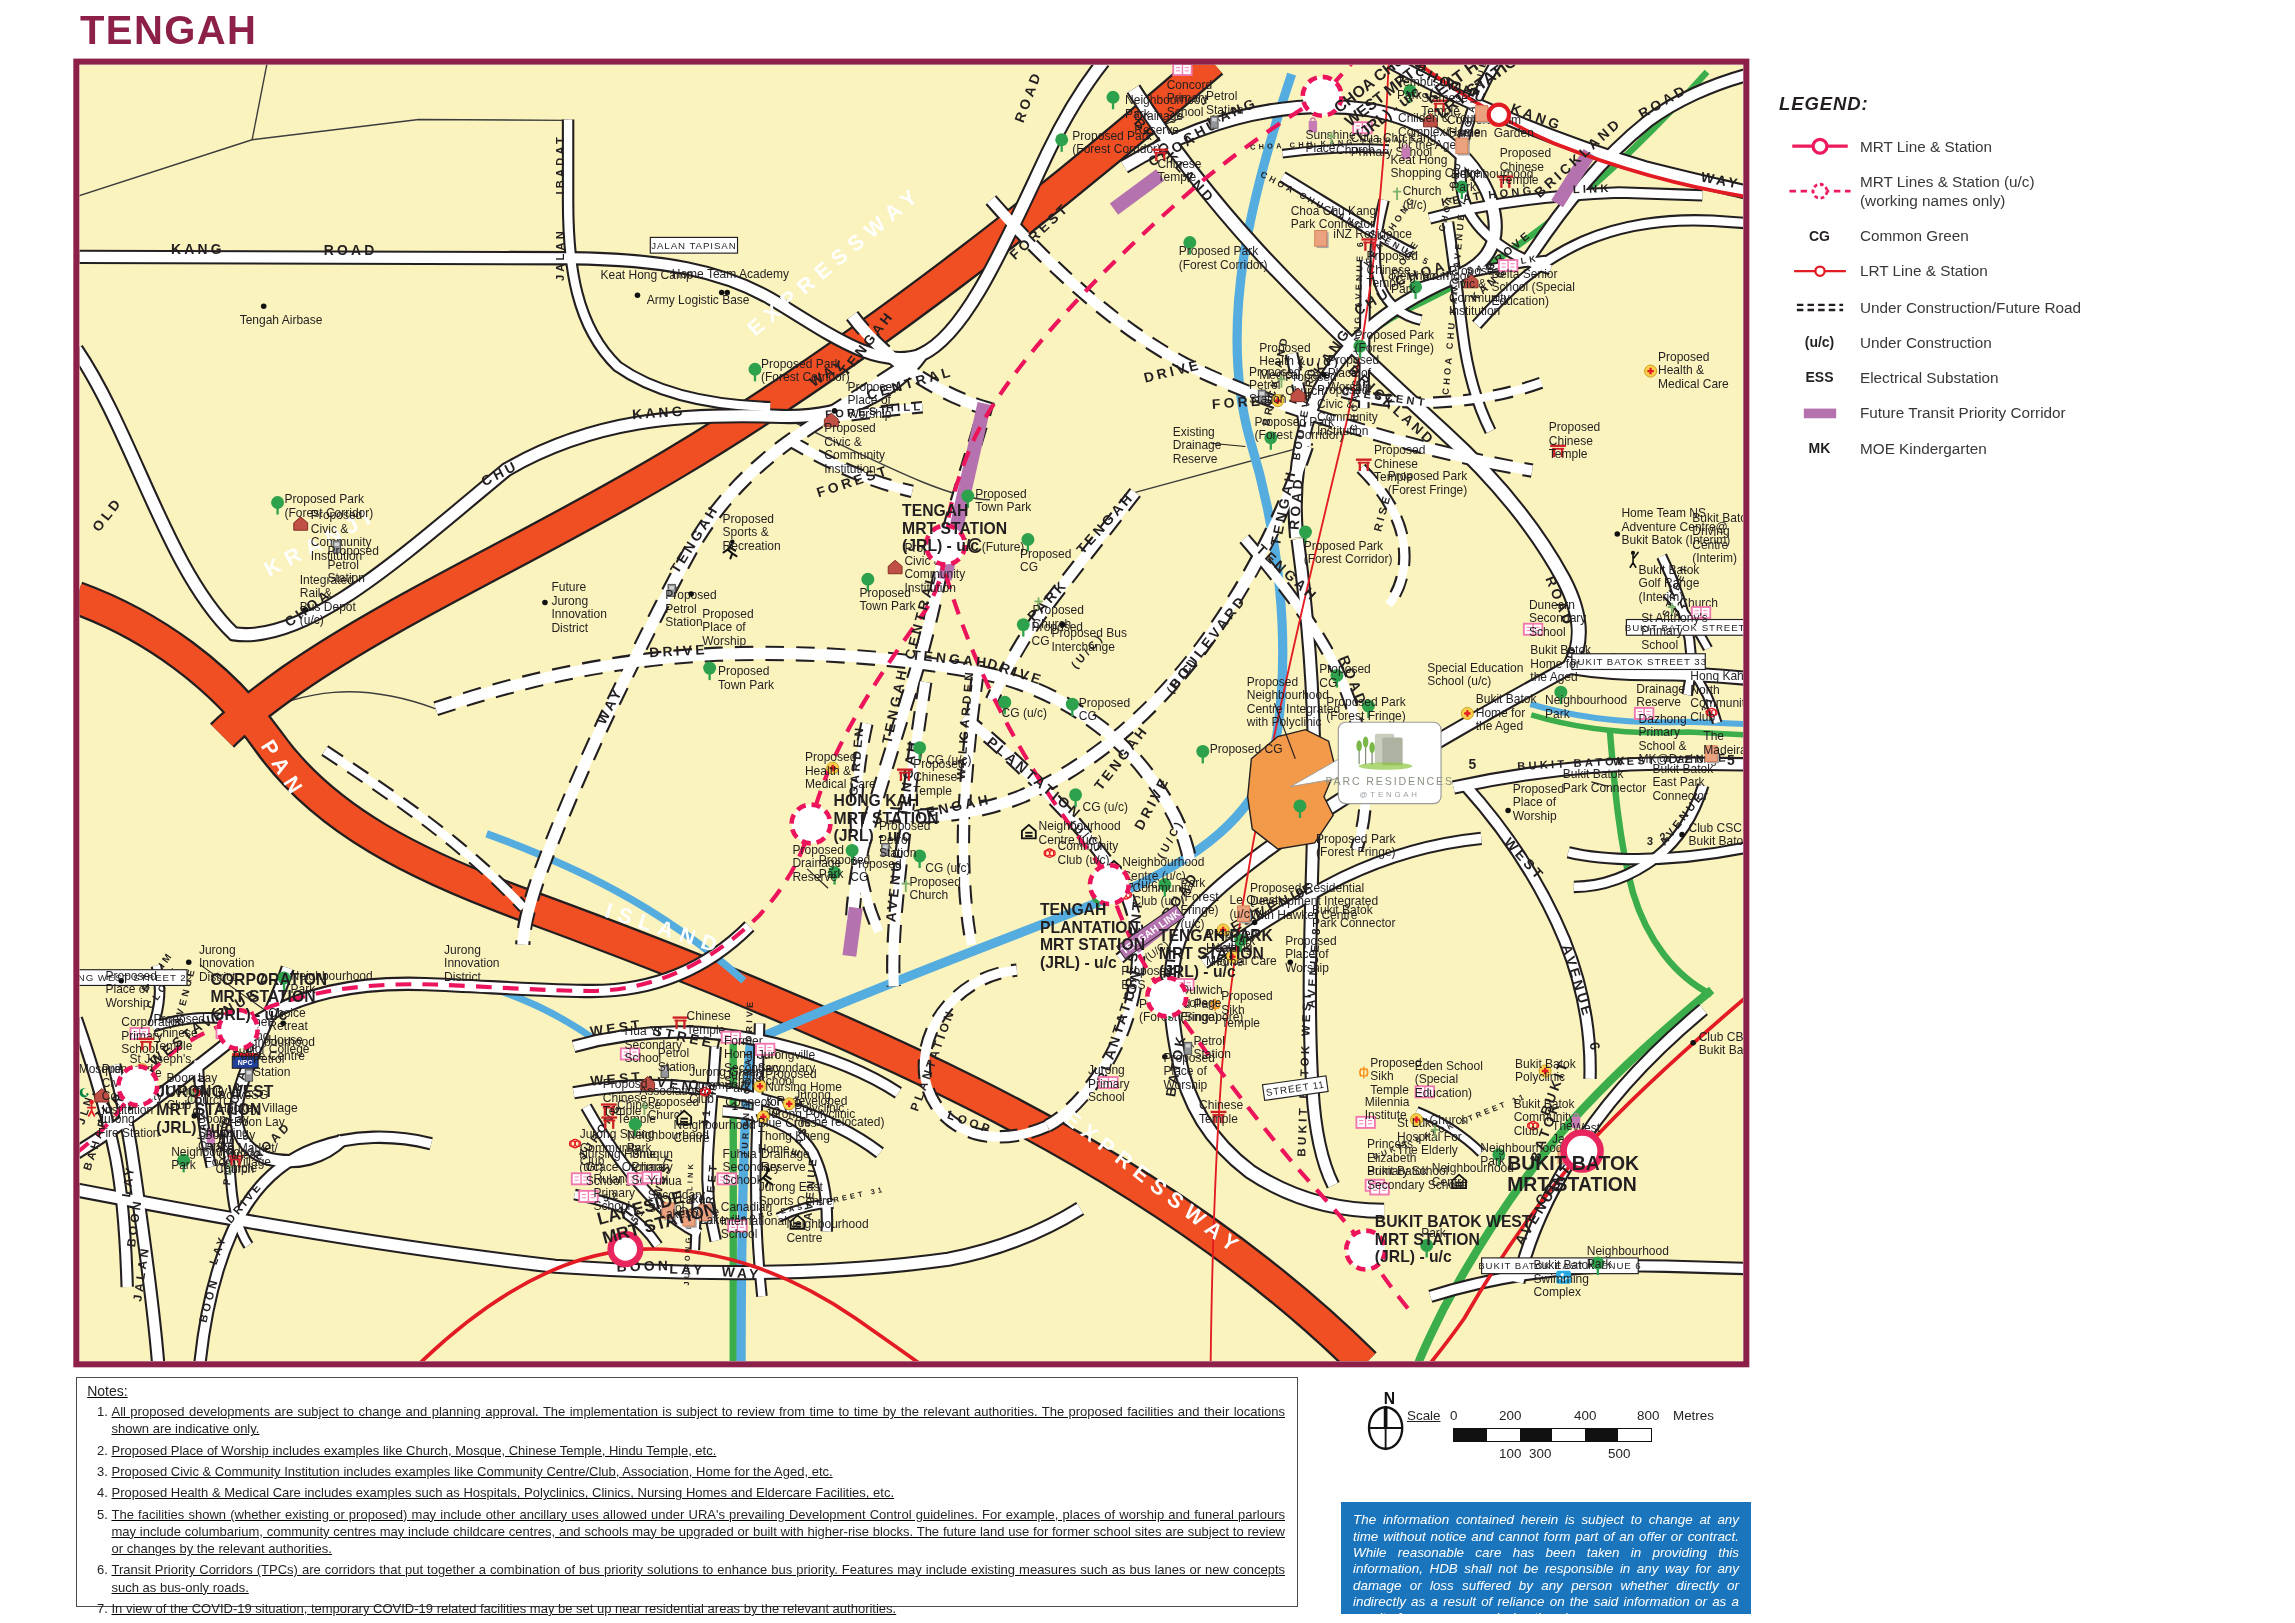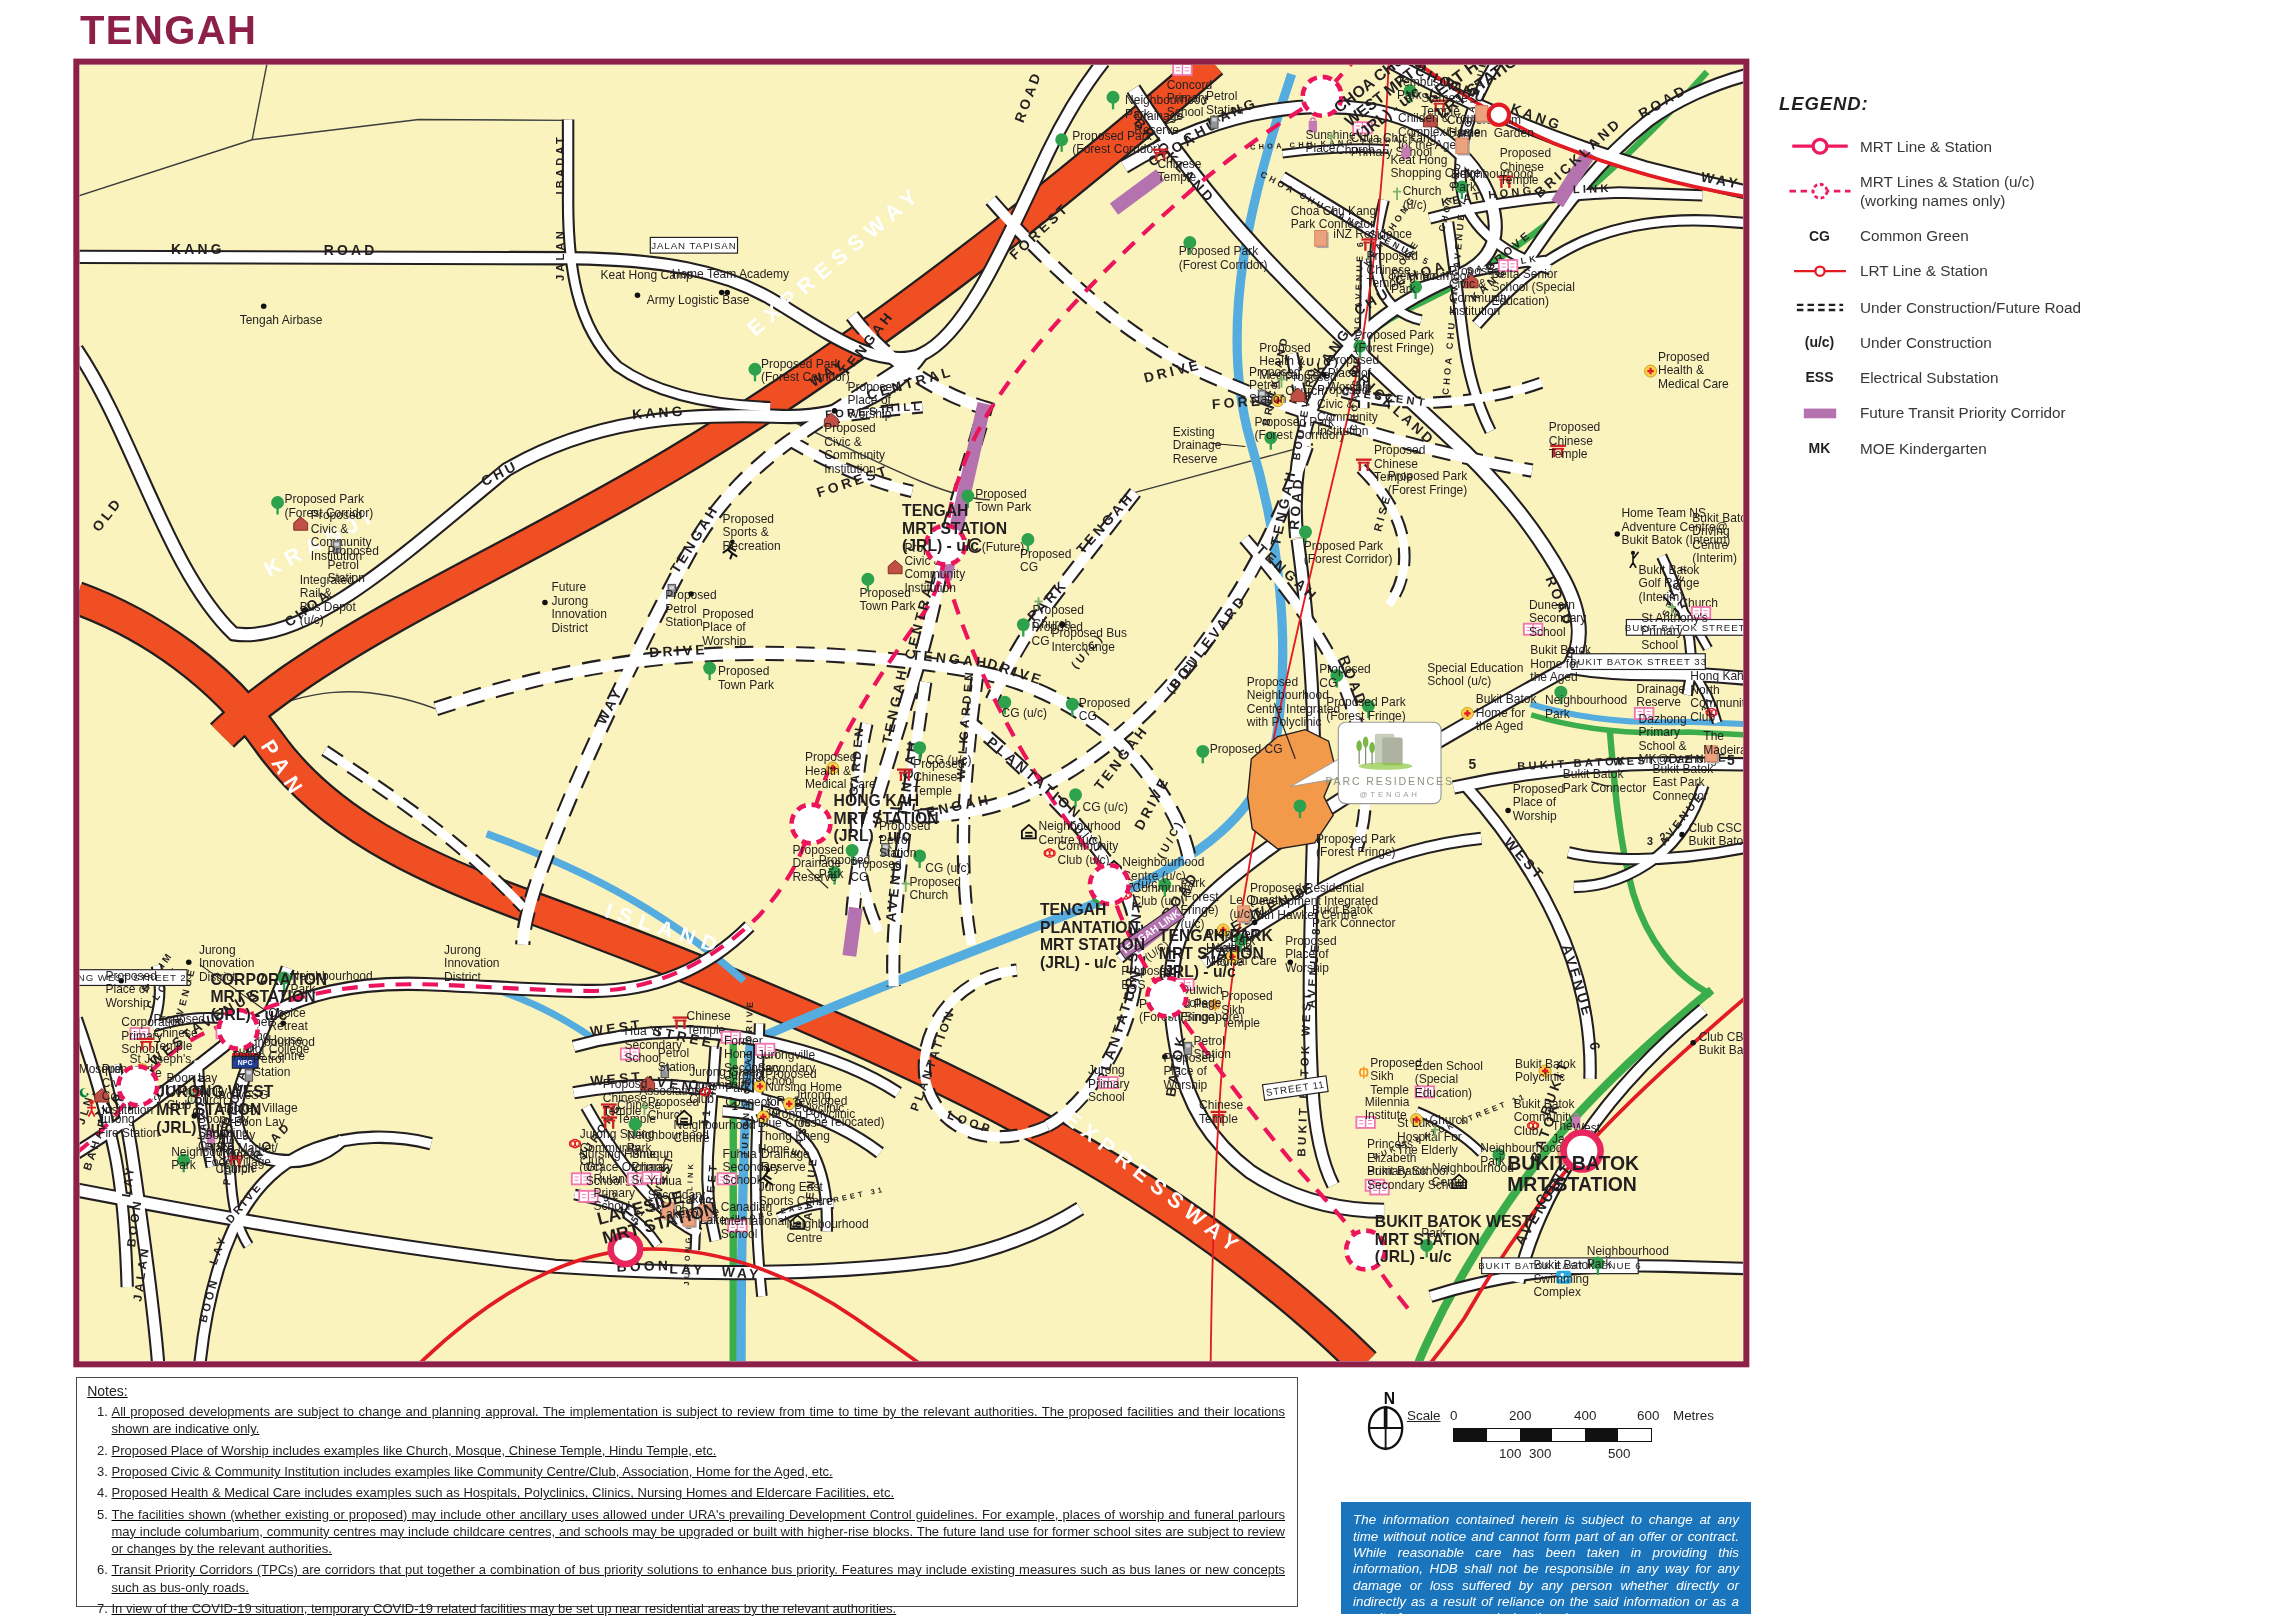--- a/index.html
+++ b/index.html
@@ -24,21 +24,21 @@
   .notes{position:absolute;left:76px;top:1377px;width:1222px;height:230px;border:1.9px solid #4A4A4C;
     background:#fff;box-sizing:border-box;padding:4.6px 12px 4.6px 6.5px;text-decoration:underline;}
   .notes h3{font-size:14px;font-weight:normal;margin:0.9px 0 3.7px 3.7px;color:#231F20;}
   .notes ol{margin:0;padding-left:28px;}
   .notes li{font-size:13px;line-height:1.32;color:#231F20;text-align:justify;margin-bottom:4.2px;}
   
   .compass{position:absolute;left:1366px;top:1392px;}
   .scalebar{position:absolute;left:1407px;top:1402px;width:342px;height:56px;font-size:13.4px;color:#231F20;}
   .scalebar .lab{position:absolute;left:0;top:5.6px;text-decoration:underline;}
   .scalebar .t0{position:absolute;left:43px;top:5.6px;}
-  .scalebar .t200{position:absolute;left:102px;top:5.6px;}
+  .scalebar .t200{position:absolute;left:92px;top:5.6px;}
   .scalebar .t400{position:absolute;left:167px;top:5.6px;}
   .scalebar .t600{position:absolute;left:230px;top:5.6px;}
   .scalebar .unit{position:absolute;left:266px;top:5.6px;}
   .scalebar .bar{position:absolute;left:46px;top:26px;width:197px;height:12px;display:flex;
     border:1.4px solid #111;}
   .scalebar .seg{flex:1;}
   .scalebar .b100{position:absolute;left:72px;top:44px;margin-left:20px;}
   .scalebar .b300{position:absolute;left:122px;top:44px;}
   .scalebar .b500{position:absolute;left:201px;top:44px;}
   .sb-k{background:#111;} .sb-w{background:#fff;}
@@ -1535,21 +1535,21 @@
     <rect x="38" y="33" width="8" height="45" fill="#111"></rect>
     <line x1="6" y1="78" x2="78" y2="78" stroke="#111" stroke-width="4"></line>
   </svg>
 </div>
 
 <div class="scalebar">
   <span class="lab">Scale</span>
   <span class="t0">0</span>
   <span class="t200">200</span>
   <span class="t400">400</span>
-  <span class="t600">600</span>
+  <span class="t600">800</span>
   <span class="unit">Metres</span>
   <div class="bar">
     <div class="seg sb-k"></div>
       <div class="seg sb-w"></div>
       <div class="seg sb-k"></div>
     <div class="seg sb-w"></div>
       <div class="seg sb-k"></div>
       <div class="seg sb-w"></div>
   </div>
   <span class="b100">100</span>

